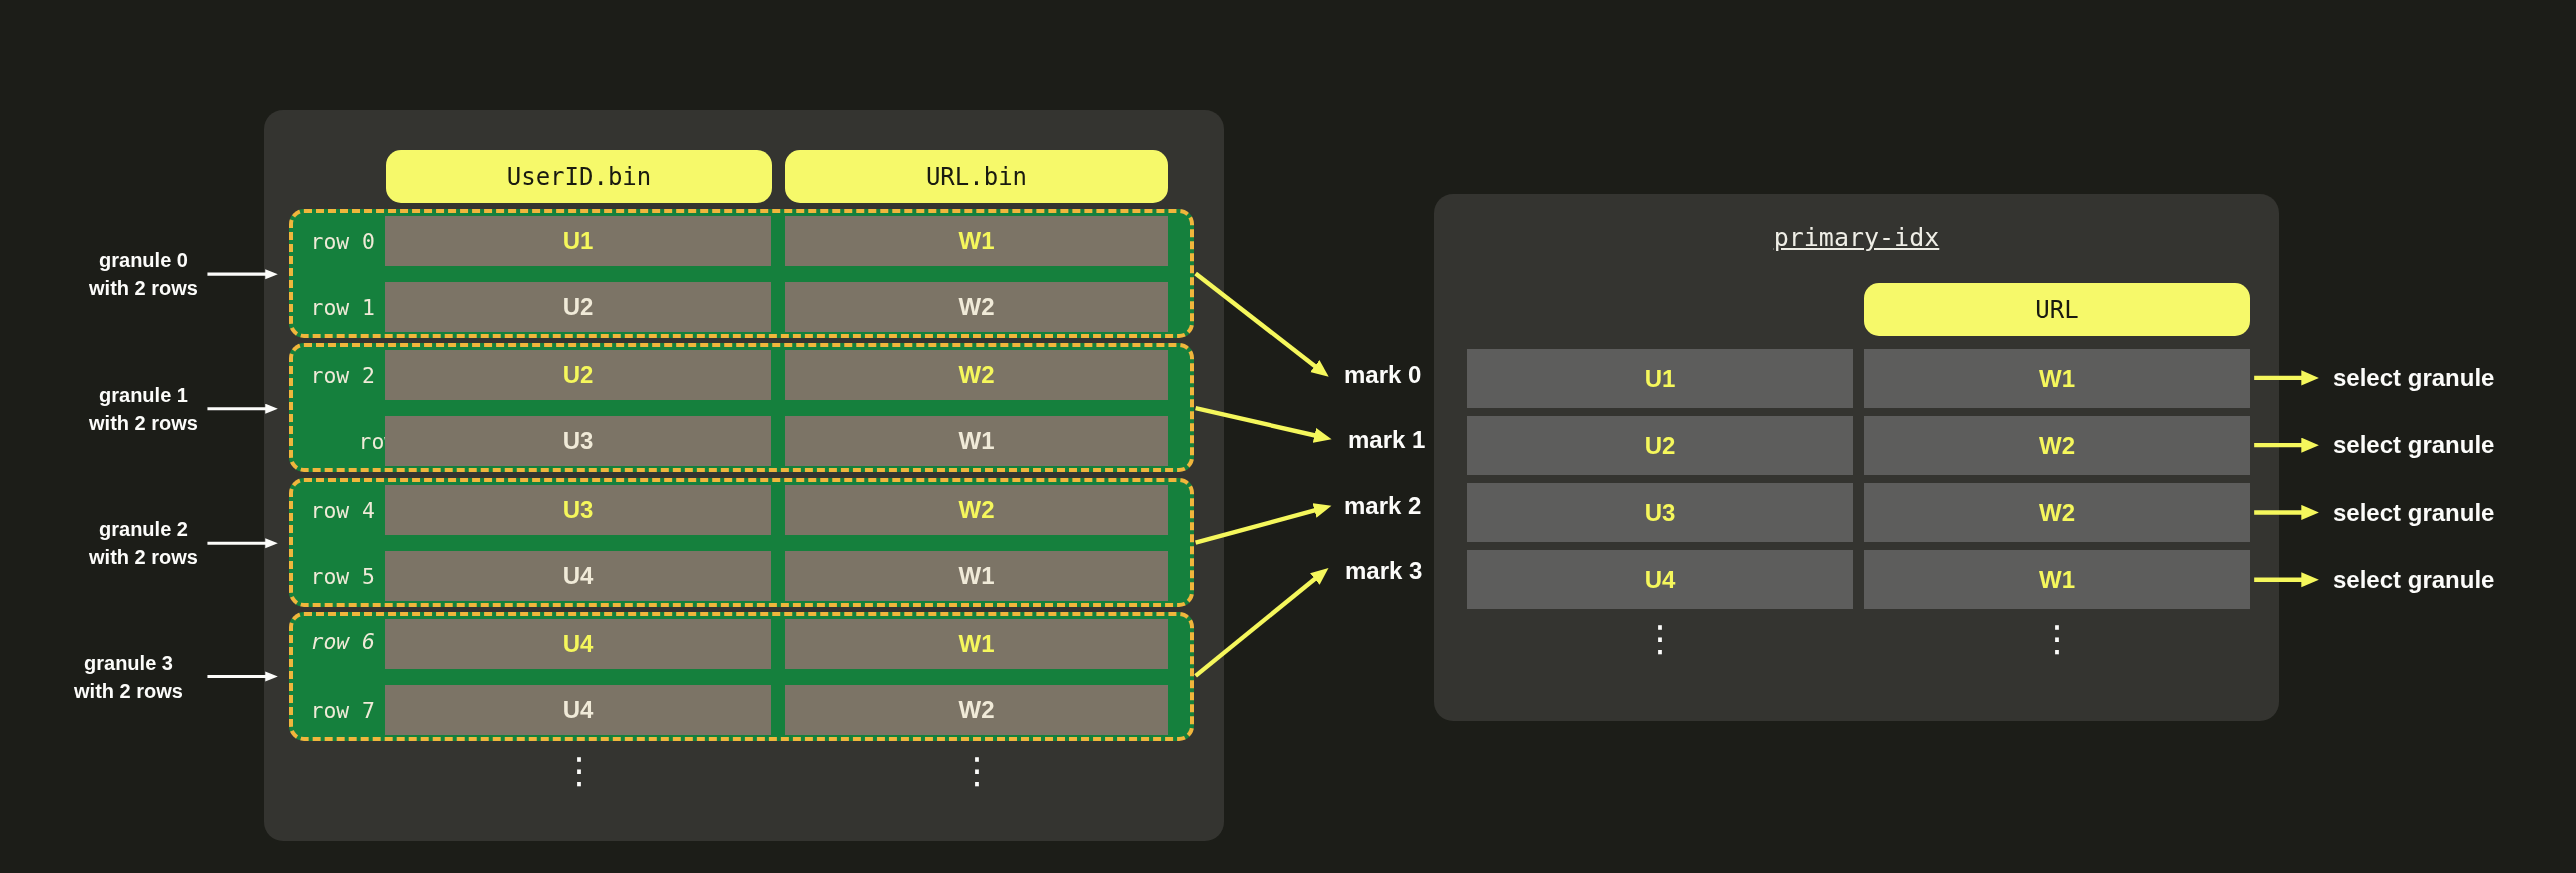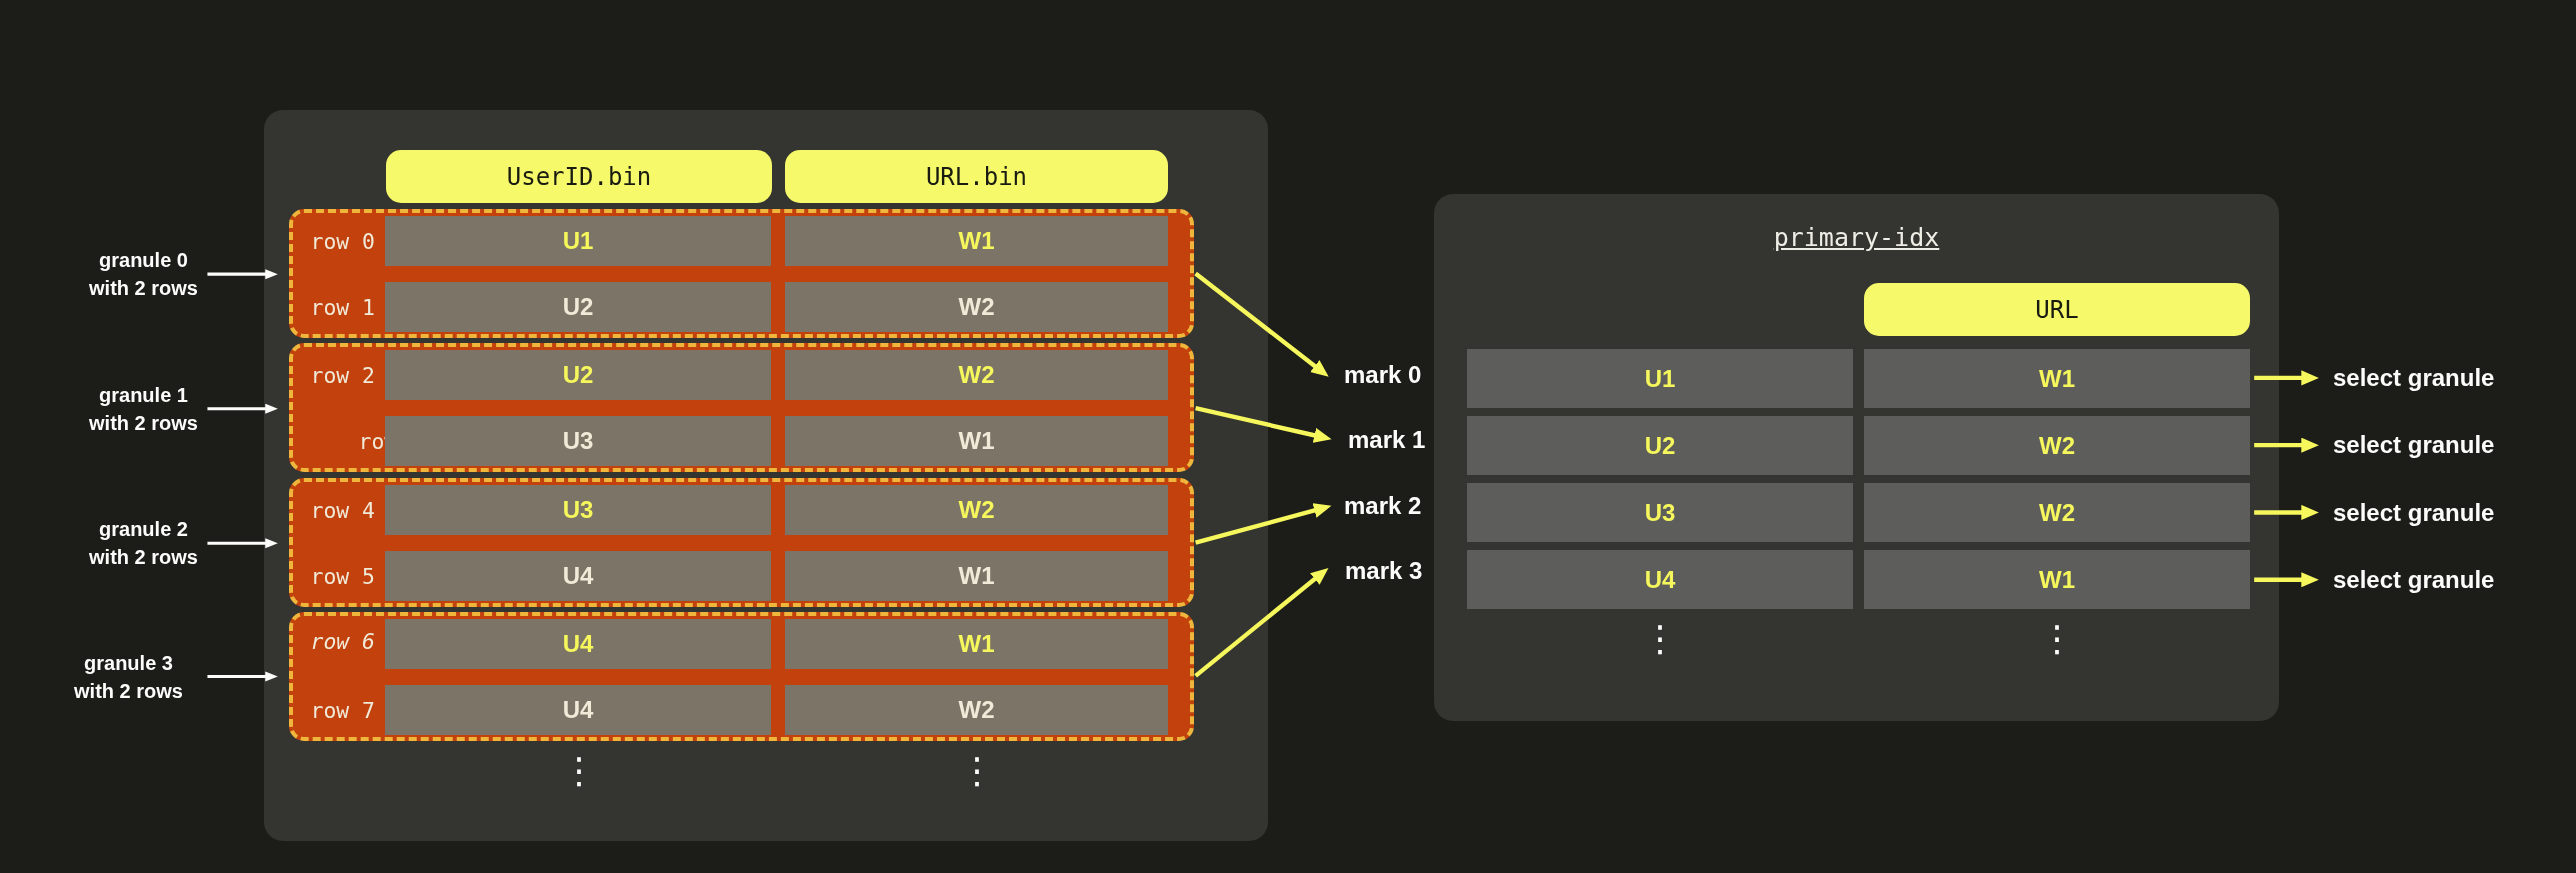--- a/index.html
+++ b/index.html
@@ -10,21 +10,21 @@
   .abs{position:absolute;}
   .title{
     font-size:24px;font-weight:700;color:#fcfcfa;white-space:pre;letter-spacing:0.1px;
   }
   .panel{background:#343430;border-radius:19px;}
   .colhead{
     background:#f6f96a;border-radius:15px;display:flex;align-items:center;justify-content:center;
     font-family:"DejaVu Sans Mono","Liberation Mono",monospace;font-size:24px;font-weight:500;color:#191a10;
   }
   .granule{
-    border:4.4px dashed #f0b63c;border-radius:15px;background:#c2410c;box-sizing:border-box;
+    border:4.4px dashed #f0b63c;border-radius:15px;background:#15803d;box-sizing:border-box;
   }
   .rowlabel{
     display:flex;align-items:center;
     font-family:"DejaVu Sans Mono","Liberation Mono",monospace;font-size:21.4px;color:#f0ead8;
   }
   .cell{
     background:#7c7466;display:flex;align-items:center;justify-content:center;
     font-size:24px;font-weight:700;color:#f0ead8;
   }
   .cell.hl{color:#f5f75c;}
@@ -65,21 +65,21 @@
   </div>
   <div class="abs sidelabel" style="left:24px;top:515px;width:239px;">
     <div>granule 2</div>
     <div>with 2 rows</div>
   </div>
   <div class="abs sidelabel" style="left:9px;top:649px;width:239px;">
     <div>granule 3</div>
     <div>with 2 rows</div>
   </div>
 
-  <div class="abs panel" style="left:264px;top:110px;width:960px;height:731px;padding-left:44px;">
+  <div class="abs panel" style="left:264px;top:110px;width:960px;height:731px;">
 
     <div class="abs colhead" style="left:122px;top:40px;width:386px;height:53px;">UserID.bin</div>
     <div class="abs colhead" style="left:521px;top:40px;width:383px;height:53px;">URL.bin</div>
 
     <div class="abs granule" style="left:25px;top:99px;width:905px;height:129px;">
       <div class="abs rowlabel" style="left:17.6px;top:3.1px;width:72px;height:50px;">row 0</div>
       <div class="abs cell hl" style="left:92px;top:3.1px;width:386px;height:50px;">U1</div>
       <div class="abs cell hl" style="left:492px;top:3.1px;width:383px;height:50px;">W1</div>
       <div class="abs rowlabel" style="left:17.6px;top:69px;width:72px;height:50px;">row 1</div>
       <div class="abs cell" style="left:92px;top:69px;width:386px;height:50px;">U2</div>

